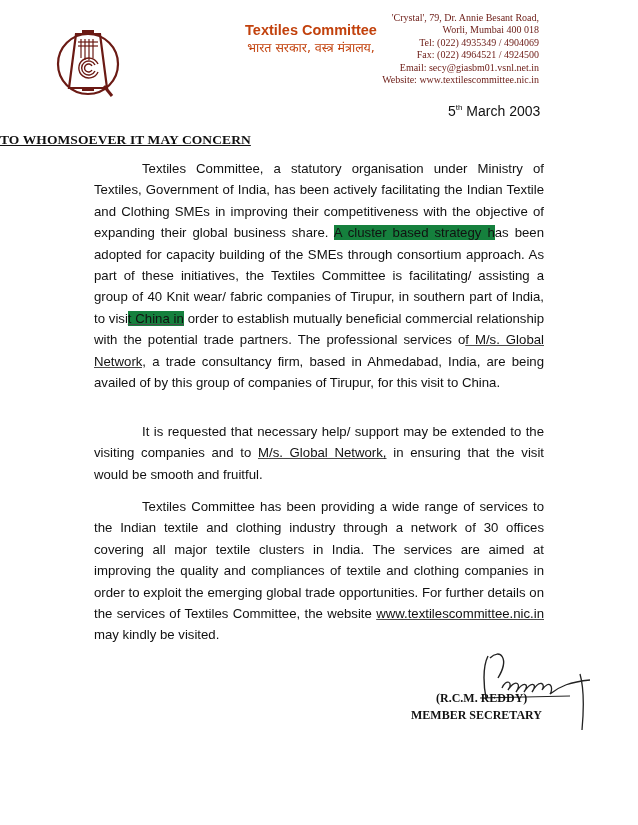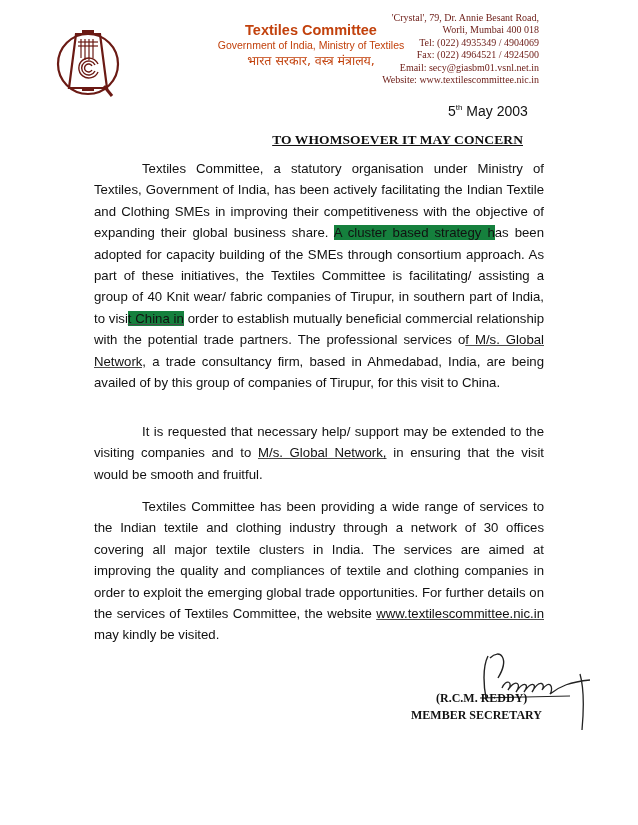--- a/index.html
+++ b/index.html
@@ -7,21 +7,21 @@
   .logo { position: absolute; left: 52px; top: 26px; width: 74px; height: 74px; }
   .org-block { position: absolute; left: 200px; top: 22px; width: 222px; text-align: center; color: #c2410c; }
   .org-name { font-family: "Liberation Sans", sans-serif; font-weight: bold; font-size: 14.5px; line-height: 17px; }
   .org-sub { font-size: 10.5px; line-height: 13px; }
   .org-hindi { font-family: "DejaVu Sans", sans-serif; font-size: 16px; font-weight: bold; line-height: 20px; margin-top: 2px; }
   .org-hindi-sub { font-family: "DejaVu Sans", sans-serif; font-size: 12.5px; line-height: 18px; }
   .address { position: absolute; right: 99px; top: 12px; text-align: right; color: #6b1a14; font-family: "Liberation Serif", serif; font-size: 10px; line-height: 12.4px; }
   .address div { white-space: nowrap; }
   .date { position: absolute; left: 448px; top: 103px; font-size: 14px; color: #111; }
   .date sup { font-size: 8px; }
-  .title { position: absolute; left: 0; width: 523px; top: 132px; text-align: right; font-family: "Liberation Serif", serif; font-weight: bold; font-size: 13.5px; text-decoration: underline; letter-spacing: 0.1px; }
+  .title { position: absolute; left: 0; width: 523px; top: 132px; text-align: left; font-family: "Liberation Serif", serif; font-weight: bold; font-size: 13.5px; text-decoration: underline; letter-spacing: 0.1px; }
   .para { position: absolute; left: 94px; width: 450px; font-size: 13.2px; line-height: 21.4px; text-align: justify; }
   .para .indent { display: inline-block; width: 48px; }
   .hl { background: #15803d; }
   .ul { text-decoration: underline; text-decoration-color: #4a4a4a; }
   .p1 { top: 158px; }
   .p2 { top: 421px; }
   .p3 { top: 496px; }
   .signature { position: absolute; left: 480px; top: 648px; width: 130px; height: 82px; }
   .sign-name { position: absolute; left: 436px; top: 691px; font-family: "Liberation Serif", serif; font-weight: bold; font-size: 12px; }
   .sign-role { position: absolute; left: 411px; top: 708px; font-family: "Liberation Serif", serif; font-weight: bold; font-size: 12px; }
@@ -41,34 +41,33 @@
   <line x1="37" y1="13" x2="37" y2="34" stroke="#6b1a14" stroke-width="1.2"></line>
   <line x1="41" y1="13" x2="41" y2="32" stroke="#6b1a14" stroke-width="1.2"></line>
   <path d="M46,46 A10,10 0 1 1 46,38" fill="none" stroke="#6b1a14" stroke-width="1.4"></path>
   <path d="M43,45 A7,7 0 1 1 43,39" fill="none" stroke="#6b1a14" stroke-width="1.4"></path>
   <path d="M40,44 A4,4 0 1 1 40,40" fill="none" stroke="#6b1a14" stroke-width="1.4"></path>
   <line x1="52" y1="60" x2="60" y2="70" stroke="#6b1a14" stroke-width="3"></line>
 </svg>
 
 <div class="org-block">
   <div class="org-name">Textiles Committee</div>
-  <div class="org-sub">Government of India, Ministry of Textiles</div>
   <div class="org-hindi-sub">भारत सरकार, वस्त्र मंत्रालय,</div>
 </div>
 
 <div class="address">
   <div>'Crystal', 79, Dr. Annie Besant Road,</div>
   <div>Worli, Mumbai  400 018</div>
   <div>Tel: (022) 4935349 / 4904069</div>
   <div>Fax: (022) 4964521 / 4924500</div>
   <div>Email: secy@giasbm01.vsnl.net.in</div>
   <div>Website: www.textilescommittee.nic.in</div>
 </div>
 
-<div class="date"><span>5</span><sup>th</sup><span> May 2003</span></div>
+<div class="date"><span>5</span><sup>th</sup><span> March 2003</span></div>
 
 <div class="title">TO WHOMSOEVER IT MAY CONCERN</div>
 
 <div class="para p1"><span class="indent"></span><span>Textiles Committee, a statutory organisation under Ministry of Textiles, Government of India, has been actively facilitating the Indian Textile and Clothing SMEs in improving their competitiveness with the objective of expanding their global business share. </span><span class="hl">A cluster based strategy h</span><span>as been adopted for capacity building of the SMEs through consortium approach.  As part of these initiatives, the Textiles Committee is facilitating/ assisting a group of 40 Knit wear/ fabric companies of Tirupur, in southern part of India, to visi</span><span class="hl ul">t China in</span><span> order to establish mutually beneficial commercial relationship with the potential trade partners.  The professional services o</span><span class="ul">f M/s. Global Network,</span><span> a trade consultancy firm, based in Ahmedabad, India, are being availed of by this group of companies of Tirupur, for this visit to China.</span></div>
 
 <div class="para p2"><span class="indent"></span><span>It is requested that necessary help/ support may be extended to the visiting companies and to </span><span class="ul">M/s. Global Network,</span><span> in ensuring that the visit would be smooth and fruitful.</span></div>
 
 <div class="para p3"><span class="indent"></span><span>Textiles Committee has been providing a wide range of services to the Indian textile and clothing industry through a network of 30 offices covering all major textile clusters in India.  The services are aimed at improving the quality and compliances of textile and clothing companies in order to exploit the emerging global trade opportunities.  For further details on the services of Textiles Committee, the website </span><span class="ul">www.textilescommittee.nic.in</span><span> may kindly be visited.</span></div>
 
 <svg class="signature" viewBox="0 0 130 82">

